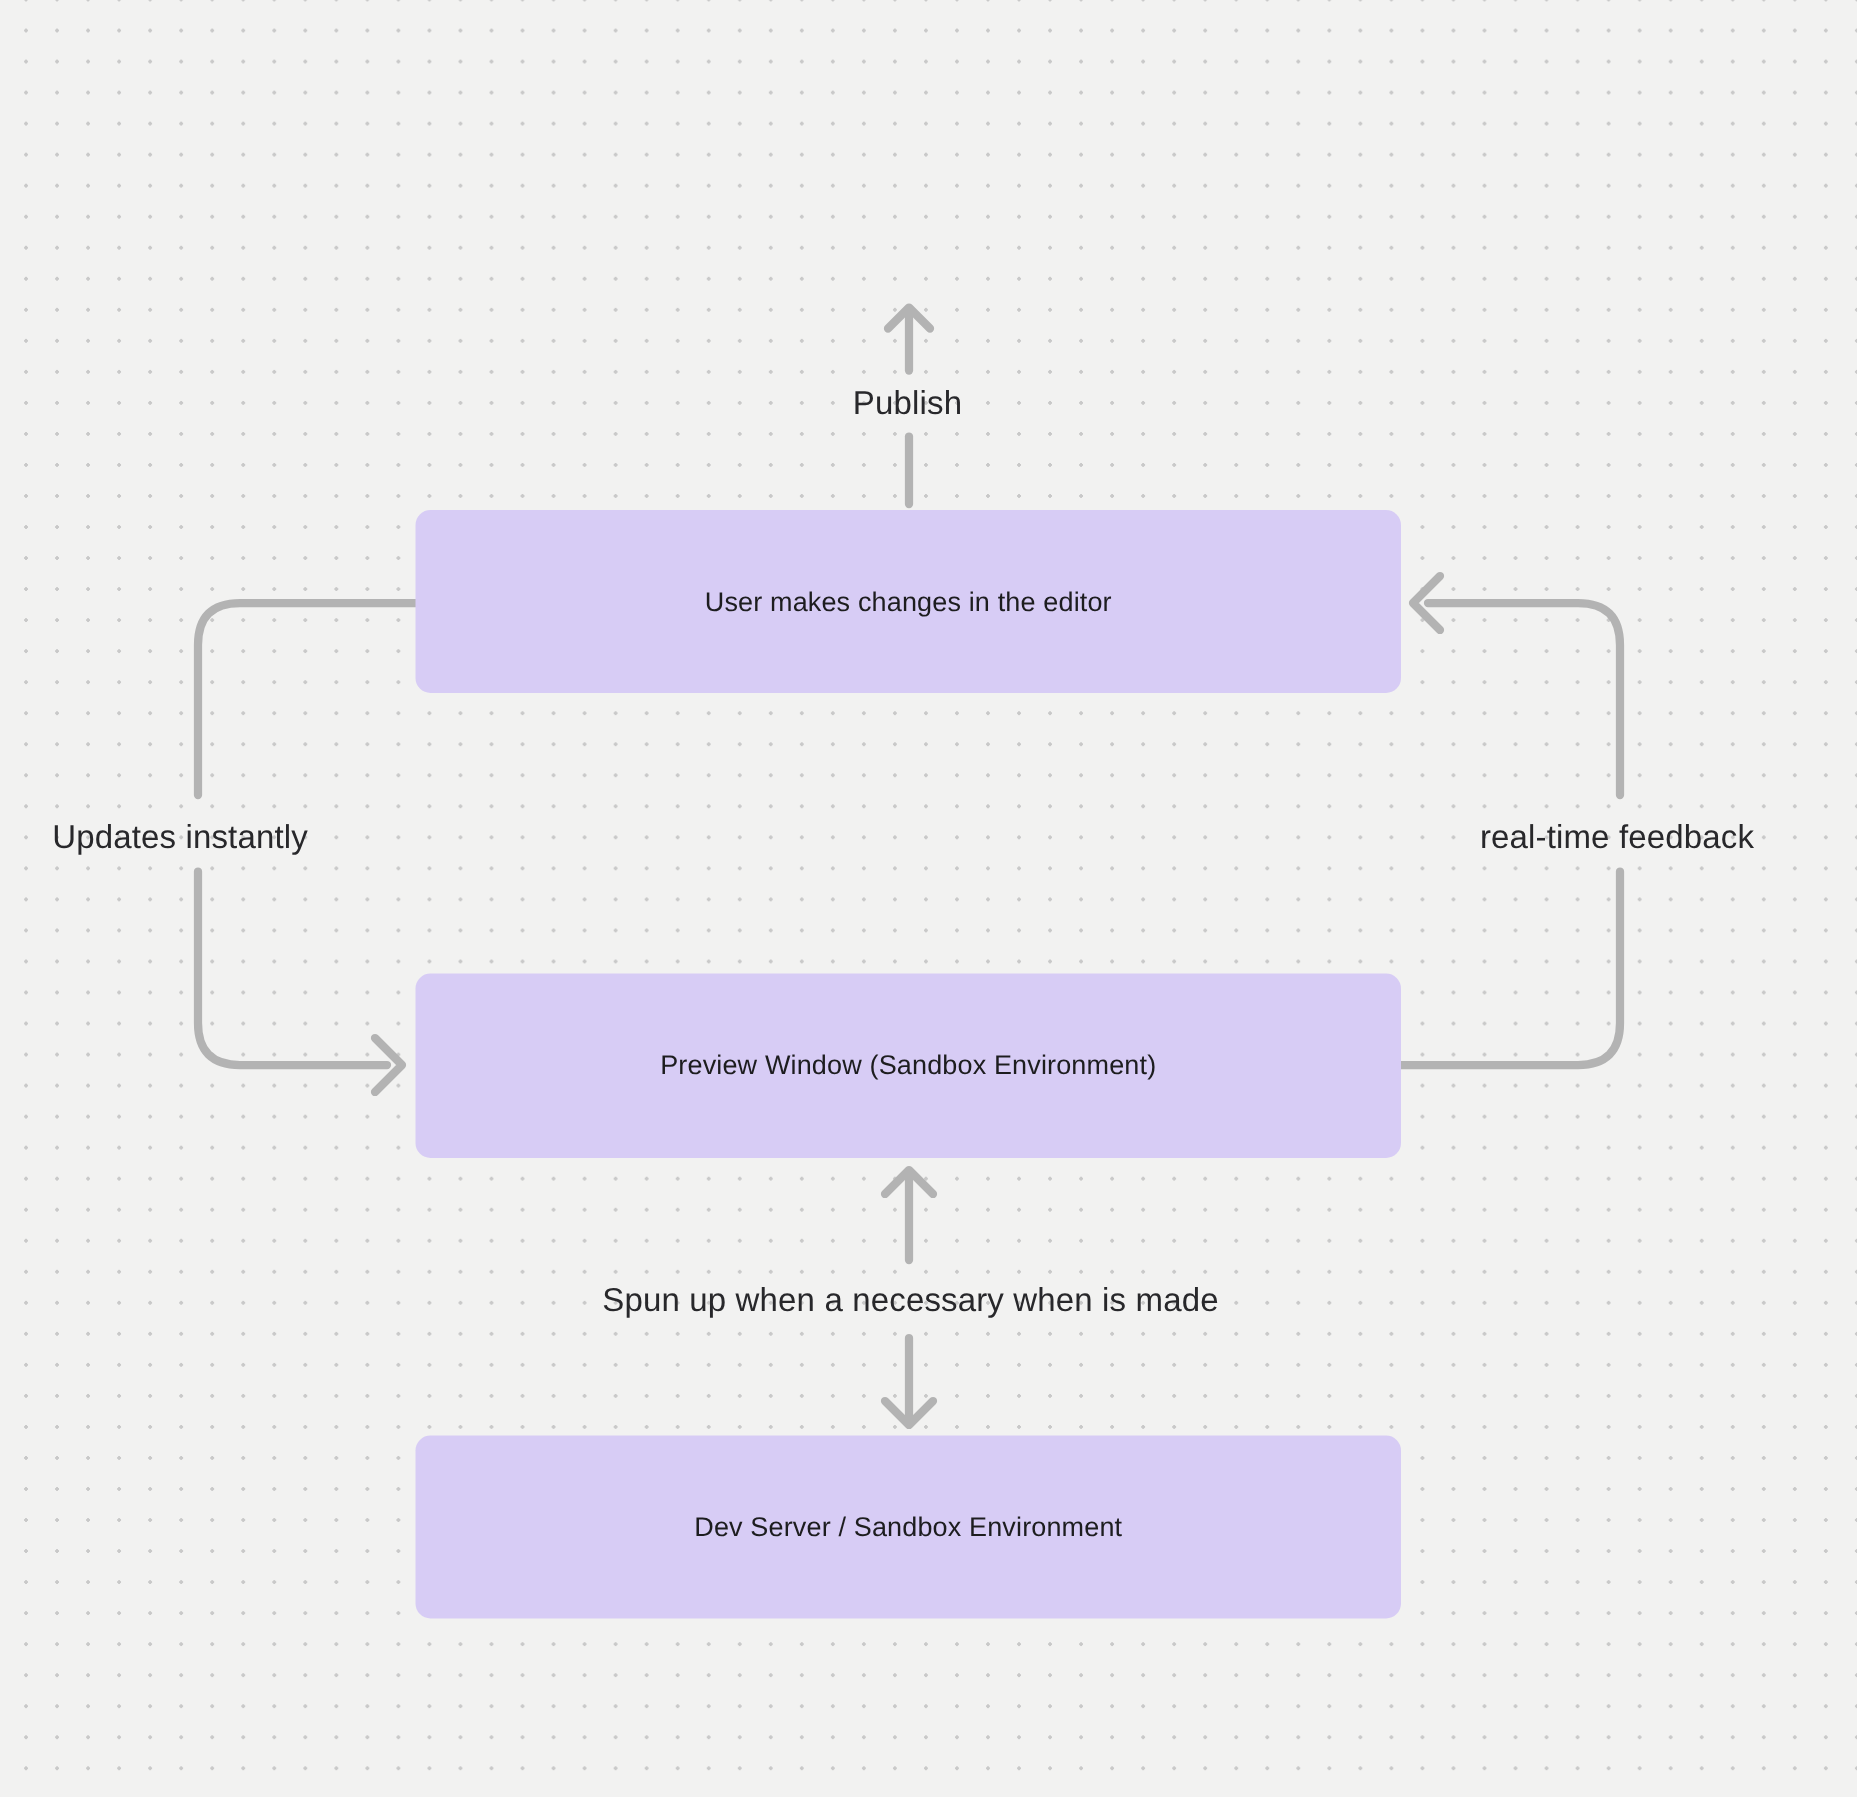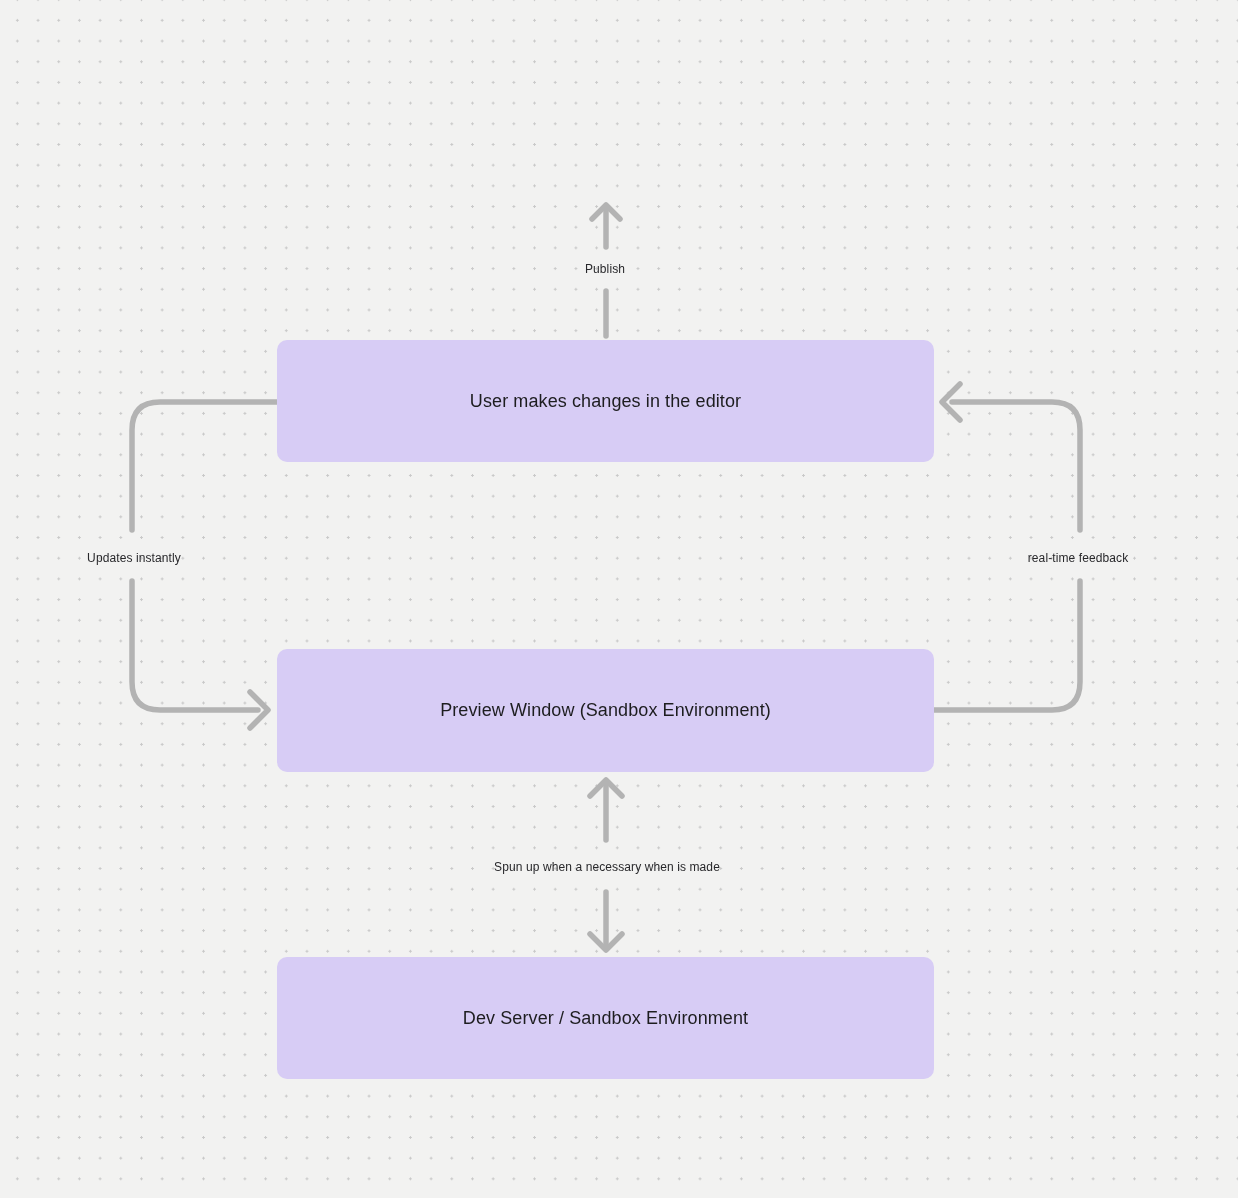--- a/index.html
+++ b/index.html
@@ -33,27 +33,27 @@
     font-size: 18px;
     letter-spacing: 0.1px;
   }
   .n1 { top: 71px; height: 123px; }
   .n2 { top: 340px; }
   .n3 { top: 649px; height: 123px; }
   .n4 { top: 957px; }
   .edge-label {
     position: absolute;
     transform: translate(-50%, -50%);
-    font-size: 12px;
+    font-size: 22px;
     color: #28282b;
     white-space: nowrap;
     letter-spacing: 0.1px;
   }
   .l-publish  { left: 605px;  top: 269px; }
-  .l-updates  { left: 134px;  top: 558px; }
+  .l-updates  { left: 120px;  top: 558px; }
   .l-feedback { left: 1078px; top: 558px; }
   .l-spun     { left: 607px;  top: 867px; }
 </style>
 </head>
 <body>
 
 <div class="canvas">
 
   <svg class="edges" viewBox="0 0 1238 1198" fill="none" stroke-linecap="round" stroke-linejoin="round">
 

